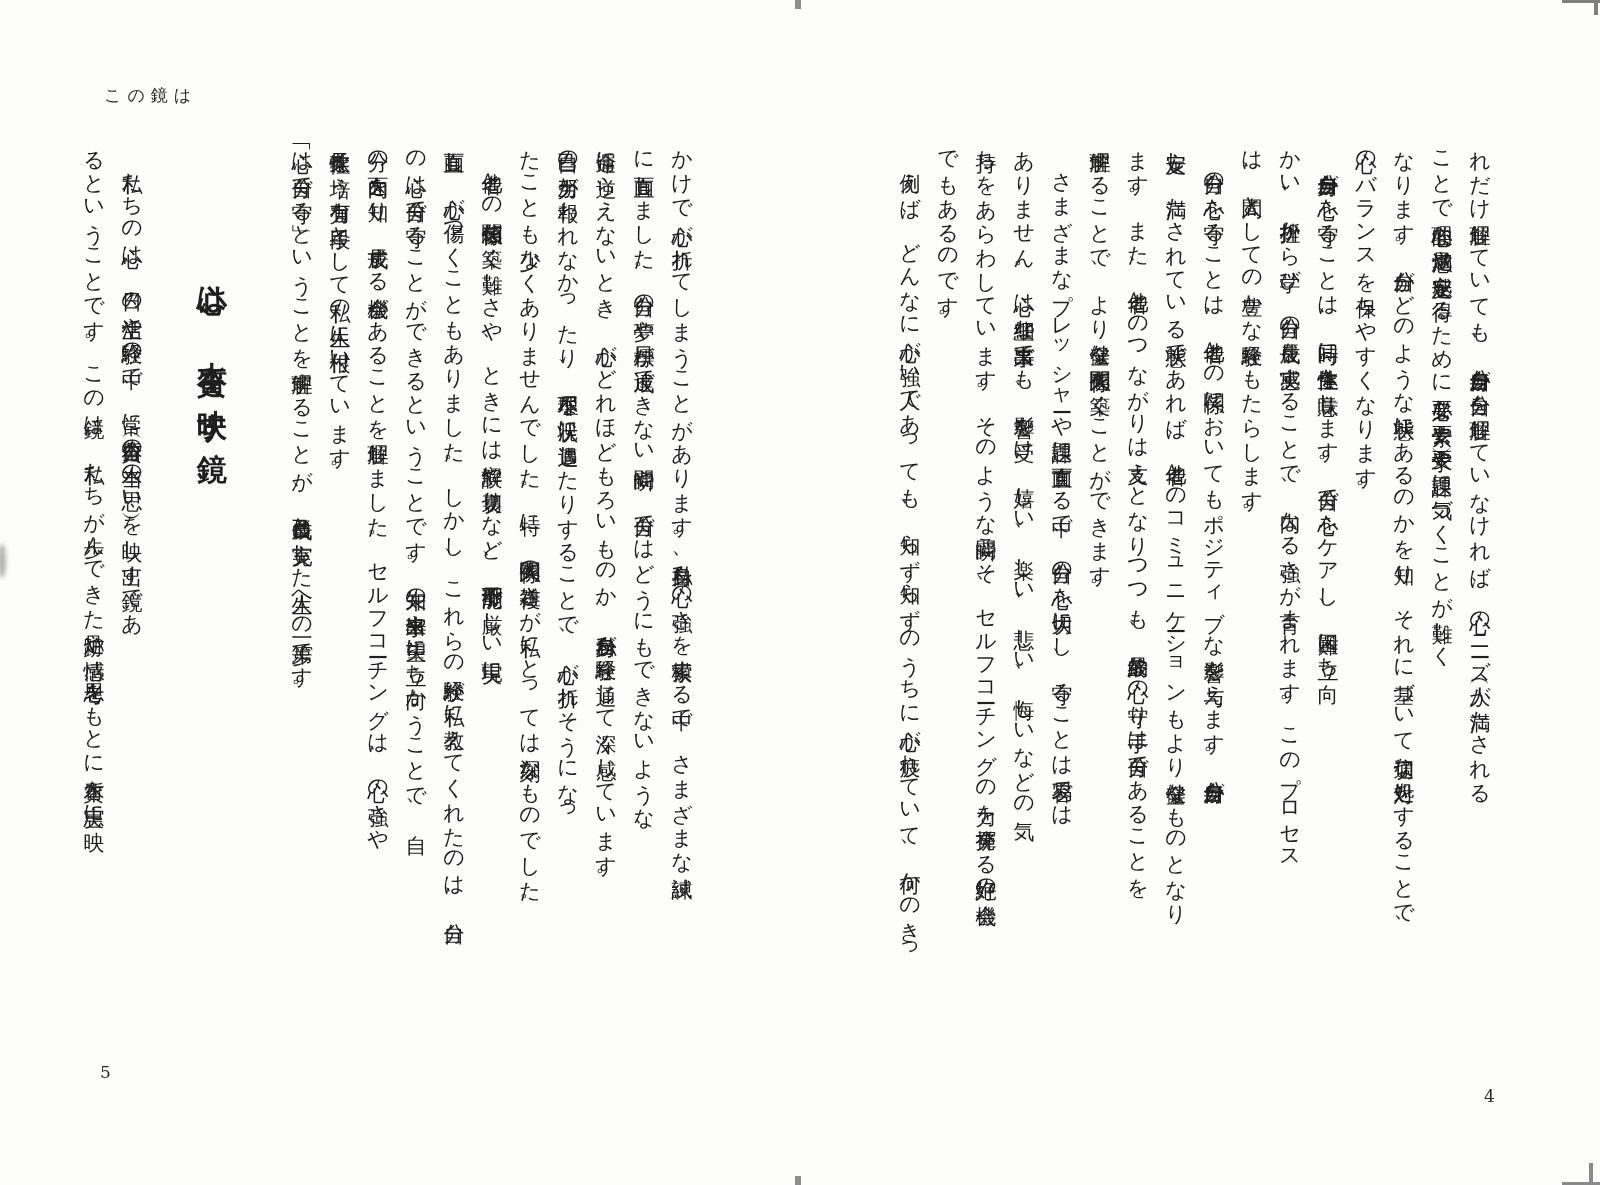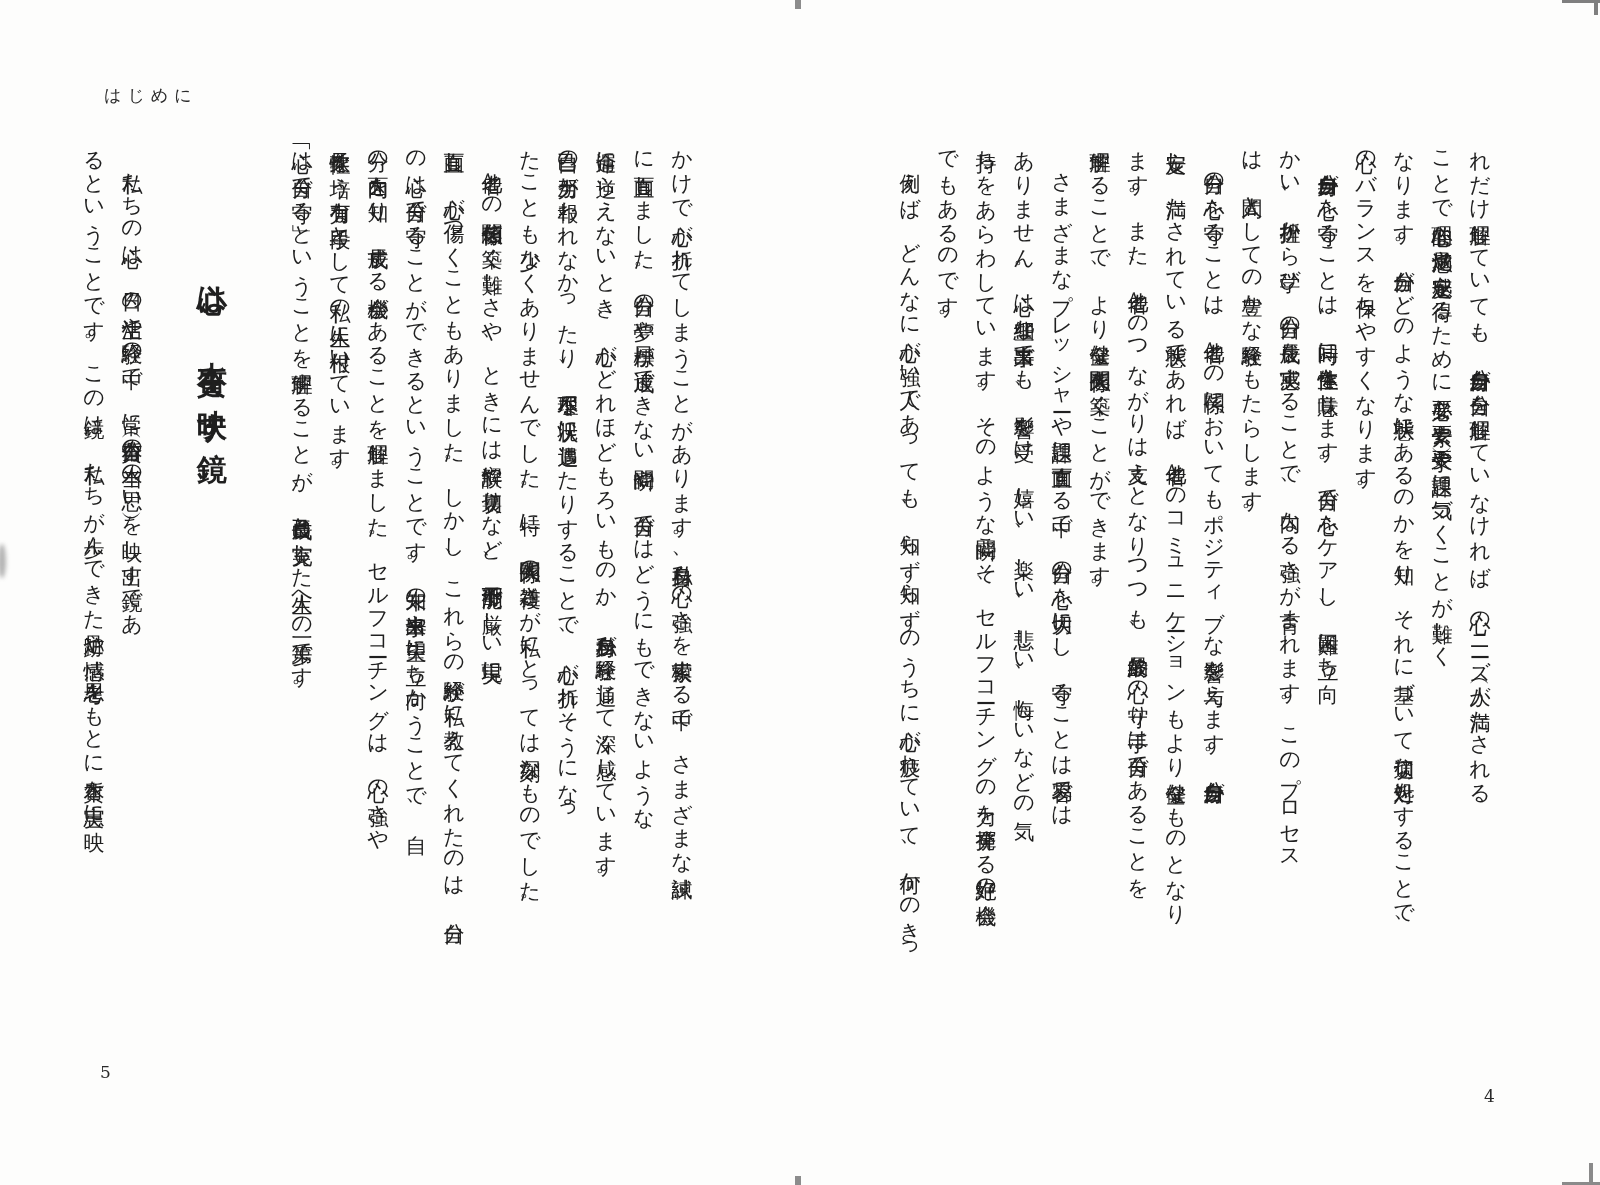--- a/index.html
+++ b/index.html
@@ -68,21 +68,21 @@
 <div class="spread">
 
   <div class="mark tick-top"></div>
   <div class="mark tick-bottom"></div>
   <div class="mark corner-tr-h"></div>
   <div class="mark corner-tr-v"></div>
   <div class="mark corner-br-v"></div>
   <div class="mark corner-br-h"></div>
   <div class="mark left-smudge"></div>
 
-  <div class="running-header">はじめに</div>
+  <div class="running-header">この鏡は</div>
 
   <div class="page-text right-text">
     <div class="col">れだけ理解していても、自分自身が自分を理解していなければ、心のニーズ（人が満たされる</div>
     <div class="col">ことで心理的な満足感や安定感を得るために必要な要素や要求）や課題に気づくことが難しく</div>
     <div class="col">なります。自分がどのような状態にあるのかを知り、それに基づいて適切な対処をすることで、</div>
     <div class="col">心のバランスを保ちやすくなります。</div>
     <div class="col">　自分自身が心を守ることは、同時に主体性を意味します。自分で心をケアし、困難に立ち向</div>
     <div class="col">かい、挫折から学び、自分の成長を実感することで、内なる強さが育まれます。このプロセス</div>
     <div class="col">は、人間としての豊かな経験をもたらします。</div>
     <div class="col">　自分の心を守ることは、他者との関係においてもポジティブな影響を与えます。自分自身が</div>

